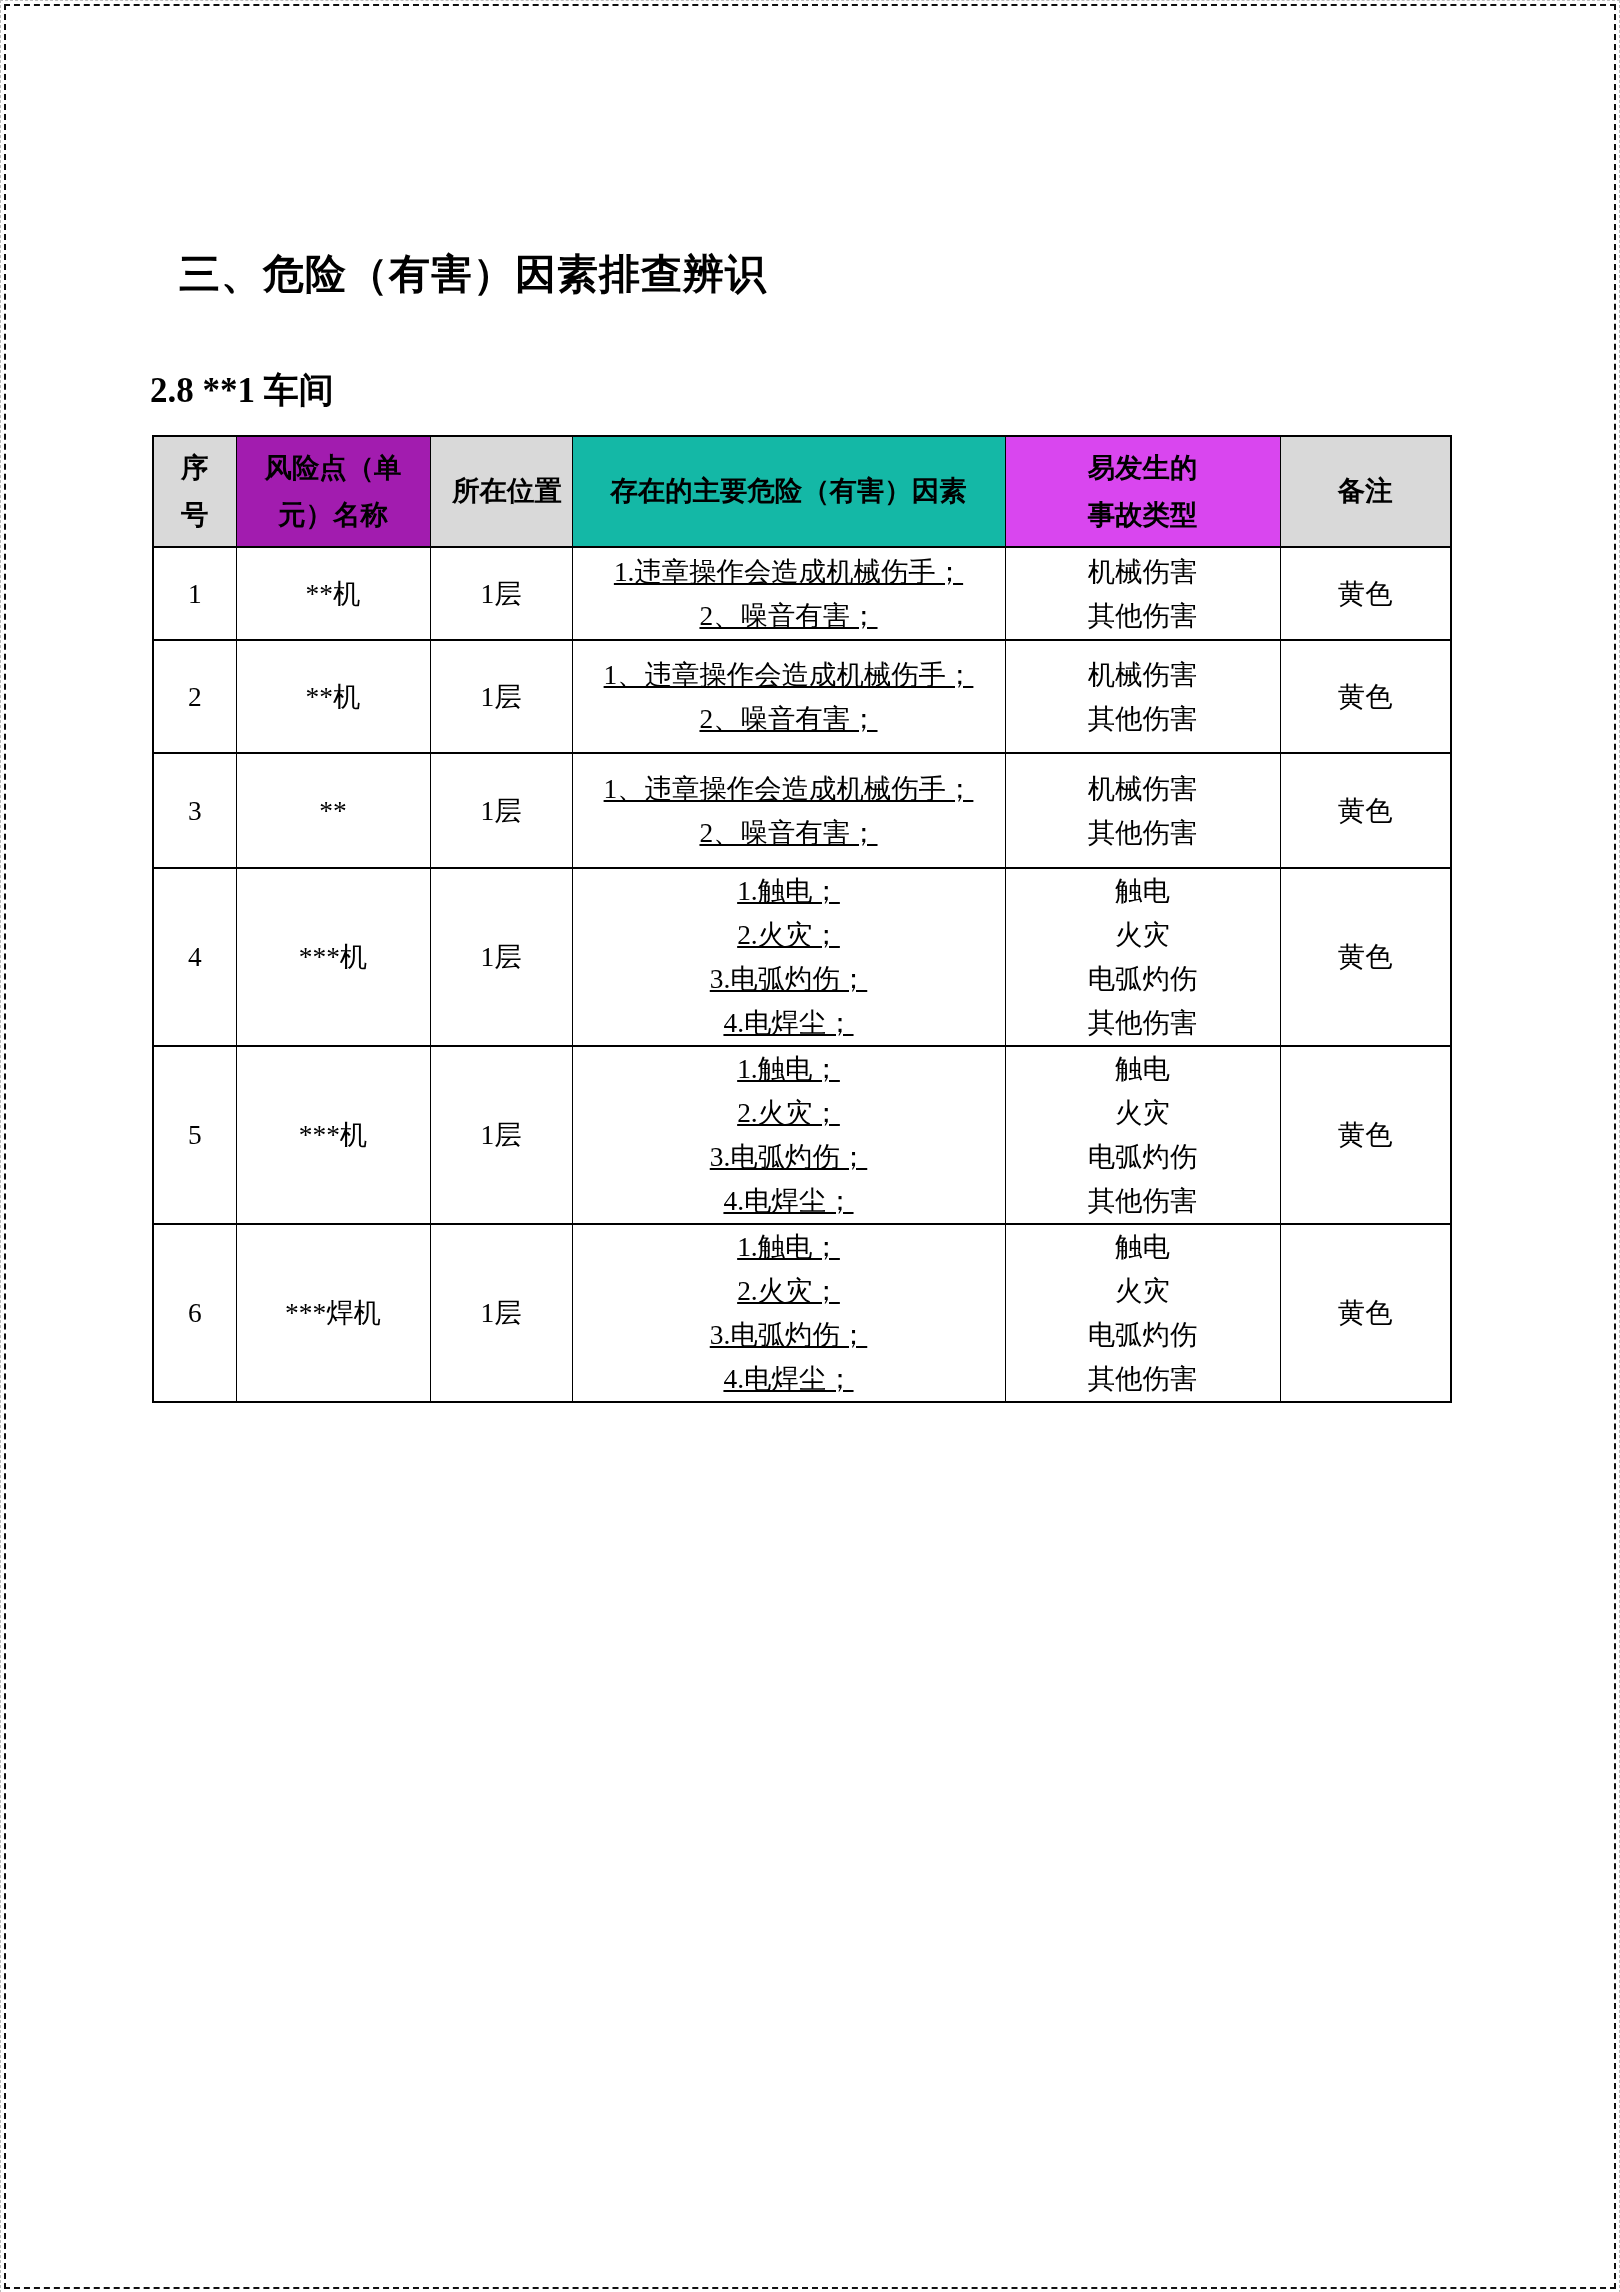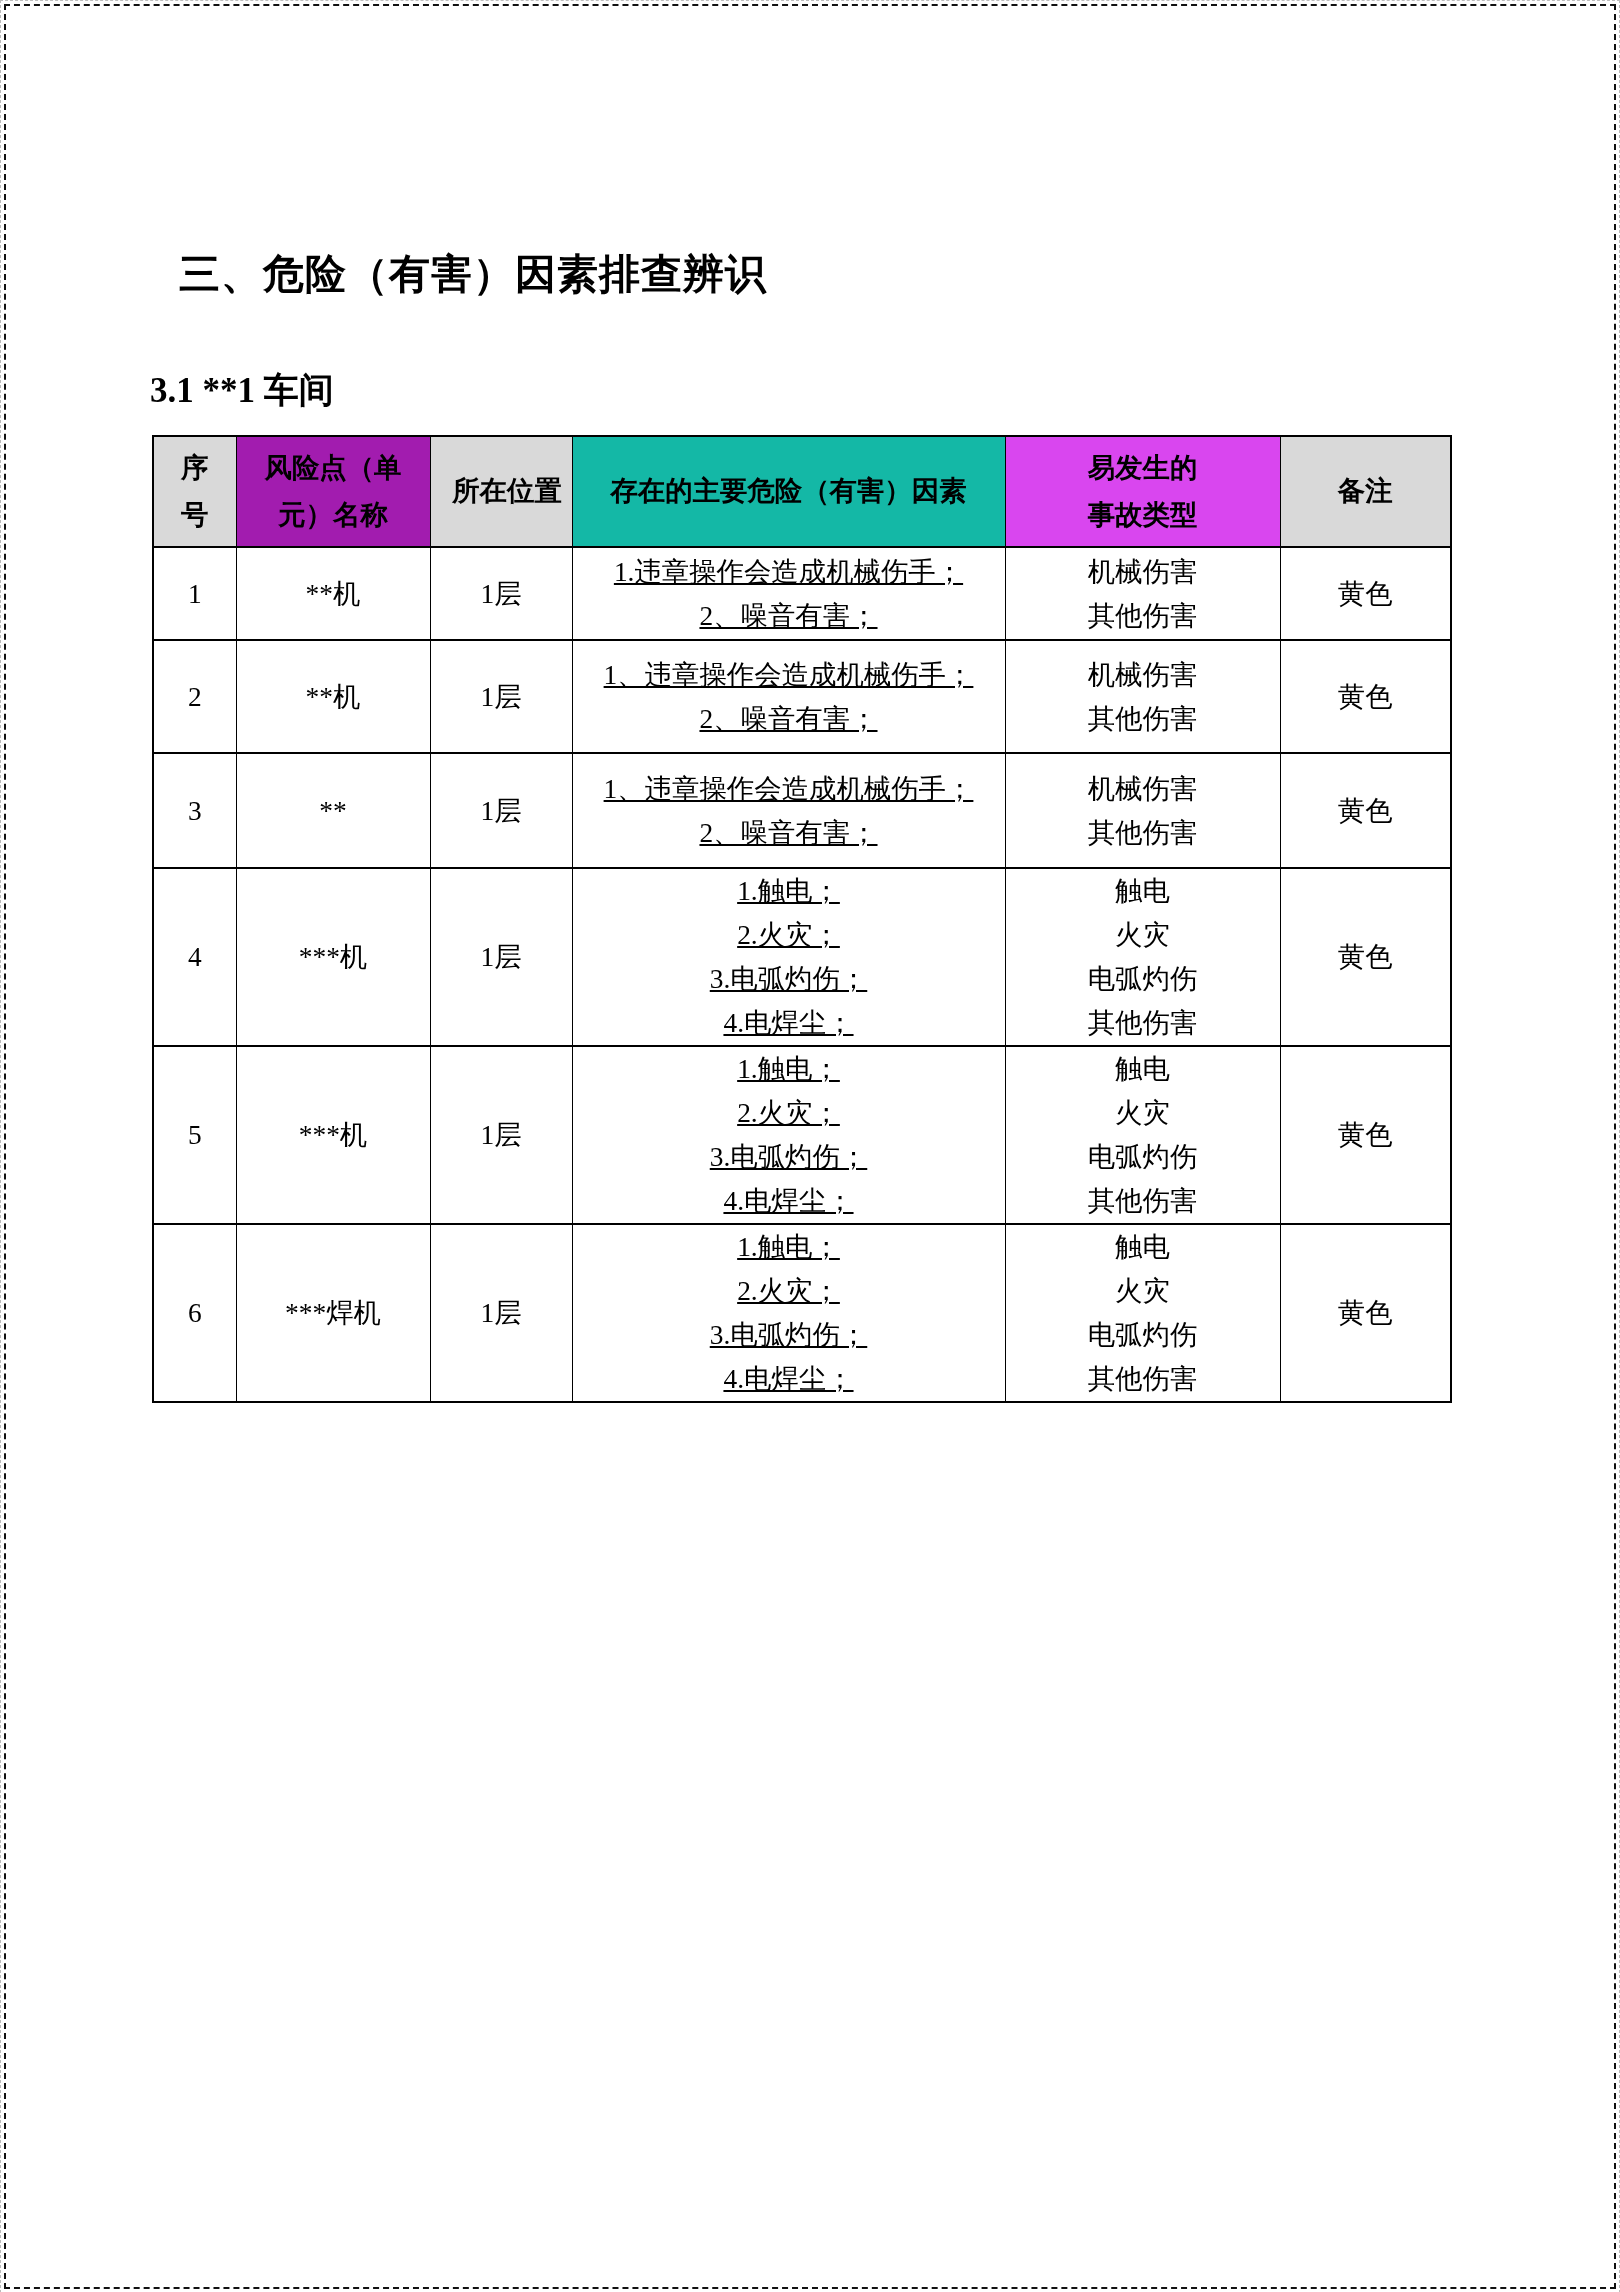--- a/index.html
+++ b/index.html
@@ -97,21 +97,21 @@
     text-decoration: underline;
   }
 </style>
 </head>
 <body>
 
 <div class="page">
 
   <h1 class="doc-title">三、危险（有害）因素排查辨识</h1>
 
-  <h2 class="section-heading">3.1 **1 车间</h2>
+  <h2 class="section-heading">2.8 **1 车间</h2>
 
   <table class="hazard">
     <colgroup>
       <col style="width:83px">
       <col style="width:194px">
       <col style="width:142px">
       <col style="width:433px">
       <col style="width:275px">
       <col style="width:171px">
     </colgroup>

